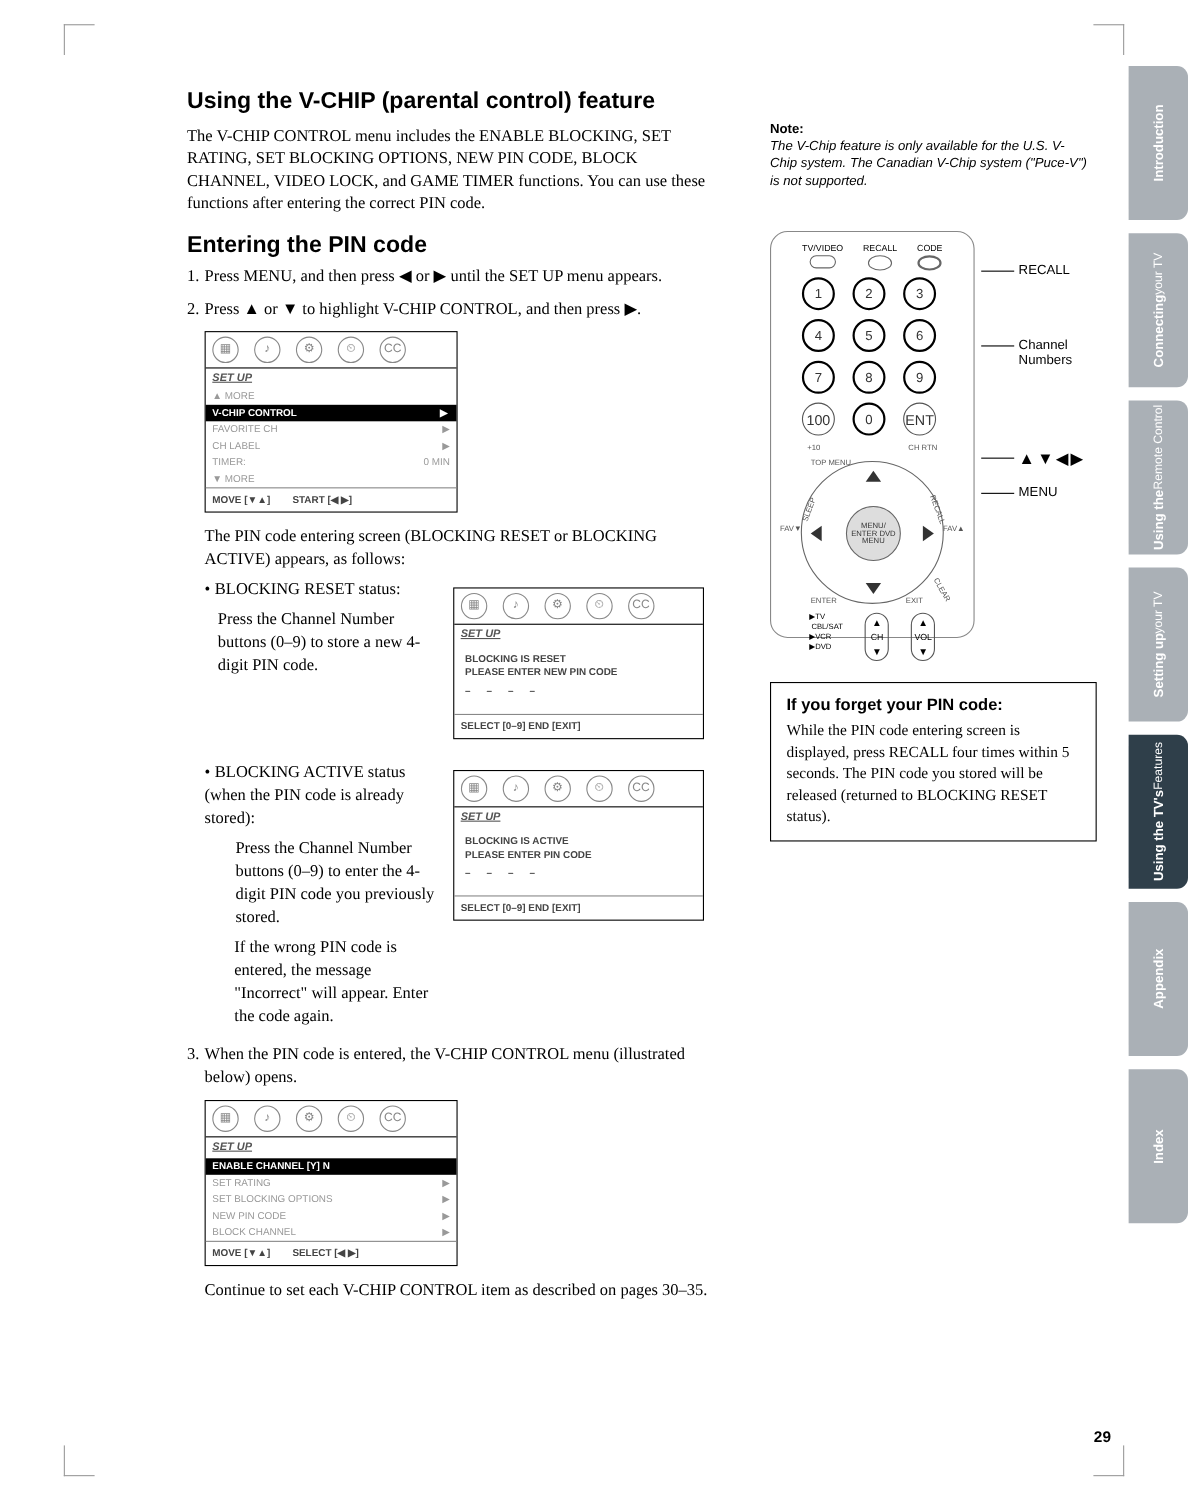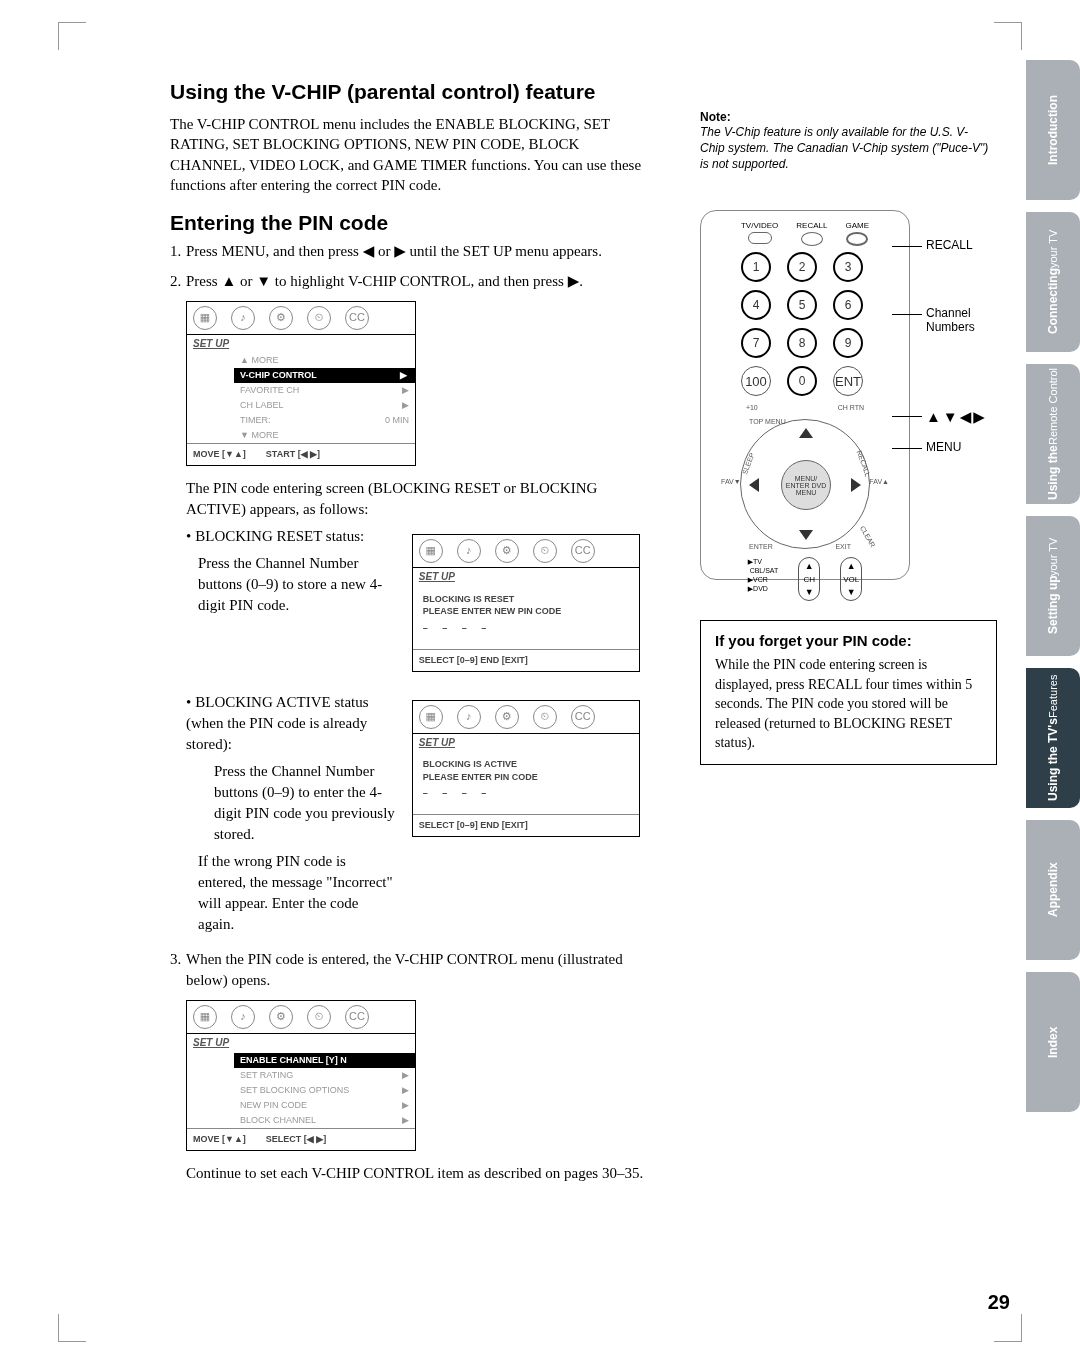--- a/index.html
+++ b/index.html
@@ -123,21 +123,20 @@
     font-size: 10px;
     text-decoration: underline;
     color: #555;
   }
   .menu-row {
     padding: 1px 6px;
     color: #999;
     font-size: 9px;
     display: flex;
     justify-content: space-between;
-    margin-left: 47px;
   }
   .menu-row.hl {
     background: #000;
     color: #fff;
     font-weight: bold;
   }
   .menu-row .arr { letter-spacing: 2px; }
   .menu-footer {
     border-top: 1px solid #888;
     padding: 4px 6px;
@@ -174,21 +173,21 @@
 
   .remote-area {
     position: absolute;
     left: 530px;
     top: 130px;
     width: 300px;
   }
   .remote {
     border: 1px solid #888;
     border-radius: 16px;
-    width: 210px;
+    width: 186px;
     height: 370px;
     background: #fff;
     position: relative;
     padding: 10px;
   }
   .r-toprow { display:flex; gap:18px; justify-content:center; margin-bottom:6px; font-size:8px; text-align:center; }
   .r-toprow .cell { display:flex; flex-direction:column; align-items:center; gap:2px; }
   .pill { width:24px; height:12px; border:1px solid #666; border-radius:7px; }
   .oval { width:22px; height:14px; border:1px solid #666; border-radius:50%; }
   .keypad { display:grid; grid-template-columns: repeat(3, 36px); grid-template-rows: repeat(4, 32px); gap:6px 10px; justify-content:center; margin:2px 0 6px; }
@@ -228,21 +227,21 @@
     border: 1px solid #000;
     padding: 11px 14px;
   }
   .forgot-box h3 { font-size: 15px; font-weight: bold; margin-bottom: 6px; }
   .forgot-box p { font-family: "Times New Roman", serif; font-size: 14px; line-height: 1.4; }
 
   .page-num {
     position: absolute;
     right: 70px;
     bottom: 50px;
-    font-size: 20px;
+    font-size: 14px;
     font-weight: bold;
   }
 
   .arrow-sym { font-family: Arial; }
 </style>
 </head>
 <body>
 
 <div class="crop-tl"></div>
 <div class="crop-tr"></div>
@@ -356,21 +355,21 @@
           <div class="menu-footer">
               <span>SELECT [0–9]   END [EXIT]</span>
             </div>
         </div>
       </div>
 
       <div class="bullet-row">
         <div class="txt">
           <p class="sub-indent"><span class="dot">•</span><span>BLOCKING ACTIVE status (when the PIN code is already stored):</span></p>
           <p class="sub-indent" style="margin-left:28px;">Press the Channel Number buttons (0–9) to enter the 4-digit PIN code you previously stored.</p>
-          <p class="sub-indent" style="margin-left:12px;">If the wrong PIN code is entered, the message "Incorrect" will appear. Enter the code again.</p>
+          <p class="sub-indent" style="margin-left:27px;">If the wrong PIN code is entered, the message "Incorrect" will appear. Enter the code again.</p>
         </div>
         <div class="menu-box small2">
           <div class="menu-icons">
             <span class="mi">▦</span>
             <span class="mi">♪</span>
             <span class="mi">⚙</span>
             <span class="mi">⏲</span>
             <span class="mi">CC</span>
           </div>
           <div class="menu-title">SET UP</div>
@@ -432,21 +431,21 @@
       <div class="r-toprow">
         <div class="cell">
             <span>TV/VIDEO</span>
             <div class="pill"></div>
           </div>
         <div class="cell">
             <span>RECALL</span>
             <div class="oval"></div>
           </div>
         <div class="cell">
-            <span>GAME</span>
+            <span>CODE</span>
             <div class="oval" style="border-width:2px;"></div>
           </div>
       </div>
       <div class="keypad">
         <div class="kp hl">1</div>
         <div class="kp hl">2</div>
         <div class="kp hl">3</div>
         <div class="kp hl">4</div>
         <div class="kp hl">5</div>
         <div class="kp hl">6</div>

